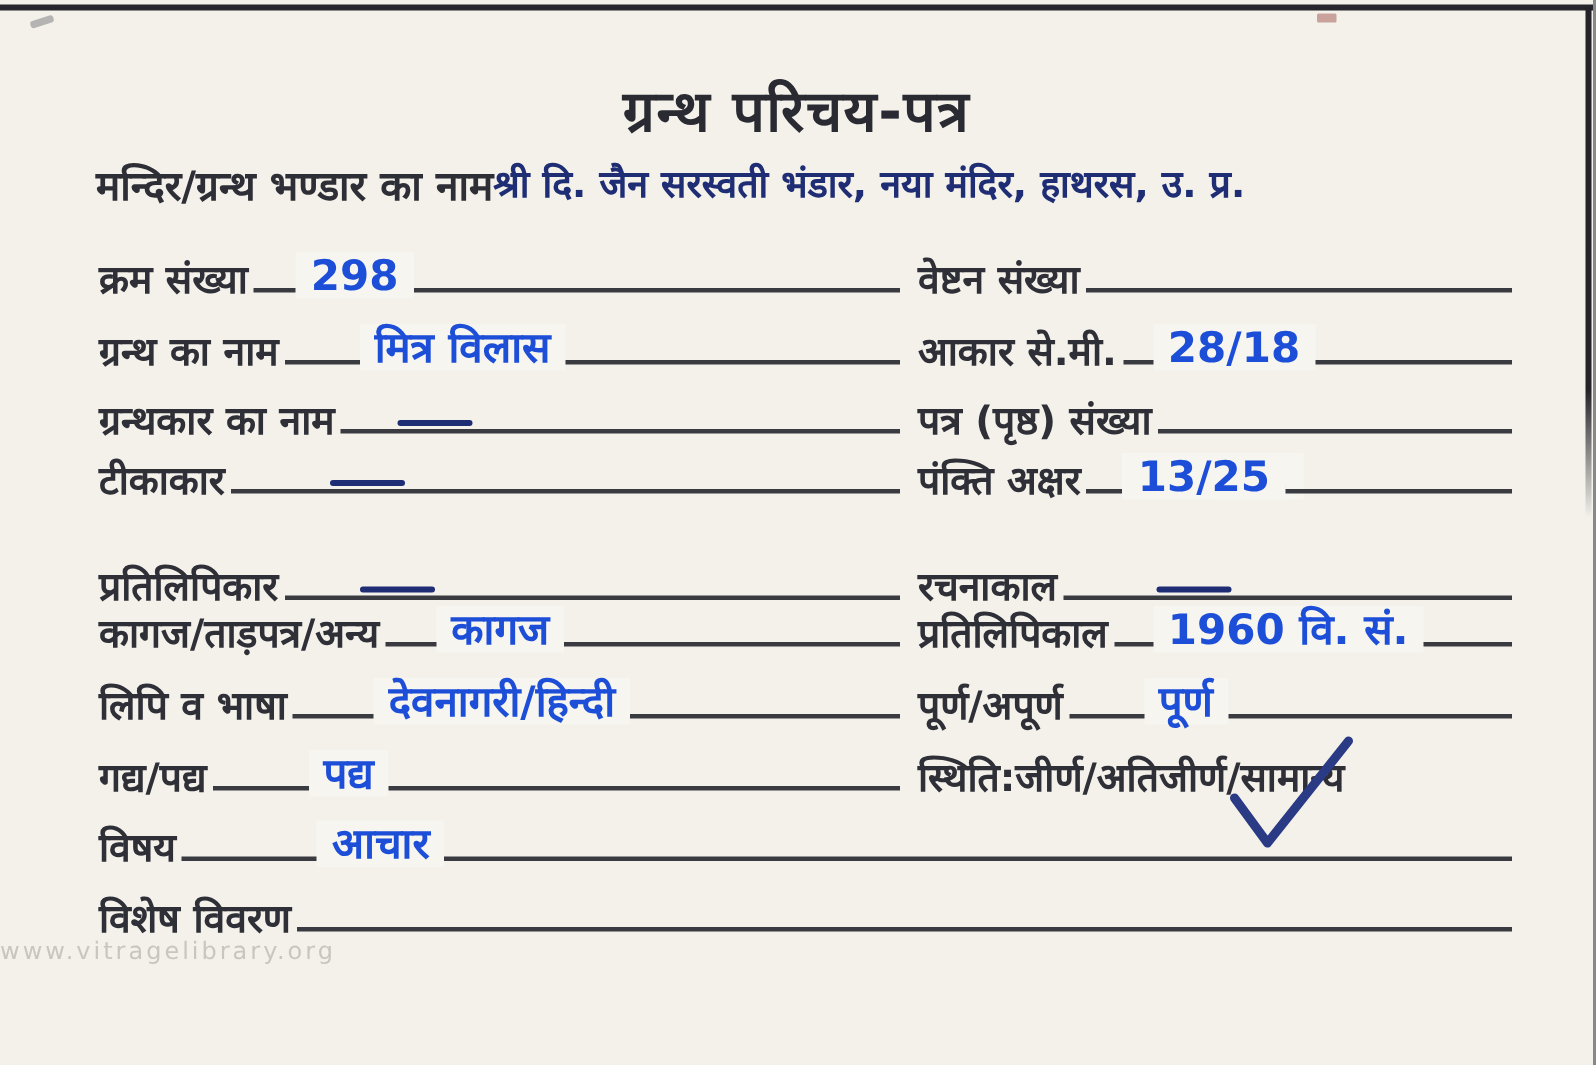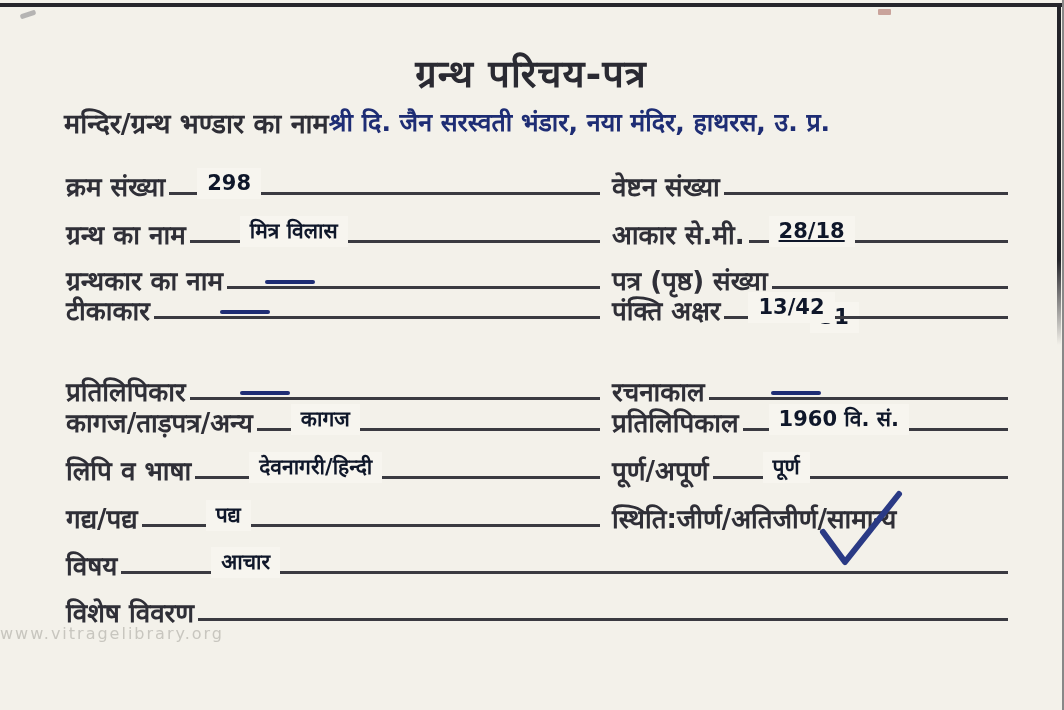--- a/index.html
+++ b/index.html
@@ -65,21 +65,21 @@
   }
   .fline {
     flex:1 1 auto;
     border-top:3px solid #3a3a41;
     margin-top:13px;
     position:relative;
     min-width:8px;
   }
   .fvalue {
     position:absolute; top:-27px;
-    font-size:21px; font-weight:700; color:#0f172a;
+    font-size:28px; font-weight:700; color:#1d4ed8;
     background:#f7f5ef;
     padding:0 10px;
     white-space:nowrap; line-height:31px;
   }
   .fdash {
     position:absolute; top:-9px;
     width:50px; height:4px;
     background:#1e2d74; border-radius:2px;
   }
   .checked-wrap { position:relative; display:inline-block; }
@@ -127,49 +127,49 @@
       <div class="row" style="top: 215px;">
         <div class="cell cell-left">
           <span class="flabel">ग्रन्थ का नाम</span>
           <span class="fline">
             <span class="fvalue" style="left: 50px;">मित्र विलास</span>
           </span>
         </div>
         <div class="cell cell-right">
           <span class="flabel">आकार से.मी.</span>
           <span class="fline">
-            <span class="fvalue" style="left: 20px; text-decoration: underline;">28/18</span>
+            <span class="fvalue" style="left: 20px;">28/18</span>
           </span>
         </div>
       </div>
       <div class="row" style="top: 261px;">
         <div class="cell cell-left">
           <span class="flabel">ग्रन्थकार का नाम</span>
           <span class="fline">
             <span class="fdash" style="left: 38px;"></span>
           </span>
         </div>
         <div class="cell cell-right">
           <span class="flabel">पत्र (पृष्ठ) संख्या</span>
           <span class="fline">
             <span class="fvalue" style="left: 38px; margin-top: 40px;">31</span>
           </span>
         </div>
       </div>
-      <div class="row" style="top: 291px;">
+      <div class="row" style="top: 301px;">
         <div class="cell cell-left">
           <span class="flabel">टीकाकार</span>
           <span class="fline">
             <span class="fdash" style="left: 66px;"></span>
           </span>
         </div>
         <div class="cell cell-right">
           <span class="flabel">पंक्ति अक्षर</span>
           <span class="fline">
-            <span class="fvalue" style="left: 24px;">13/42</span>
+            <span class="fvalue" style="left: 24px;">13/25</span>
           </span>
         </div>
       </div>
       <div class="row" style="top: 372px;">
         <div class="cell cell-left">
           <span class="flabel">प्रतिलिपिकार</span>
           <span class="fline">
             <span class="fdash" style="left: 50px;"></span>
           </span>
         </div>

